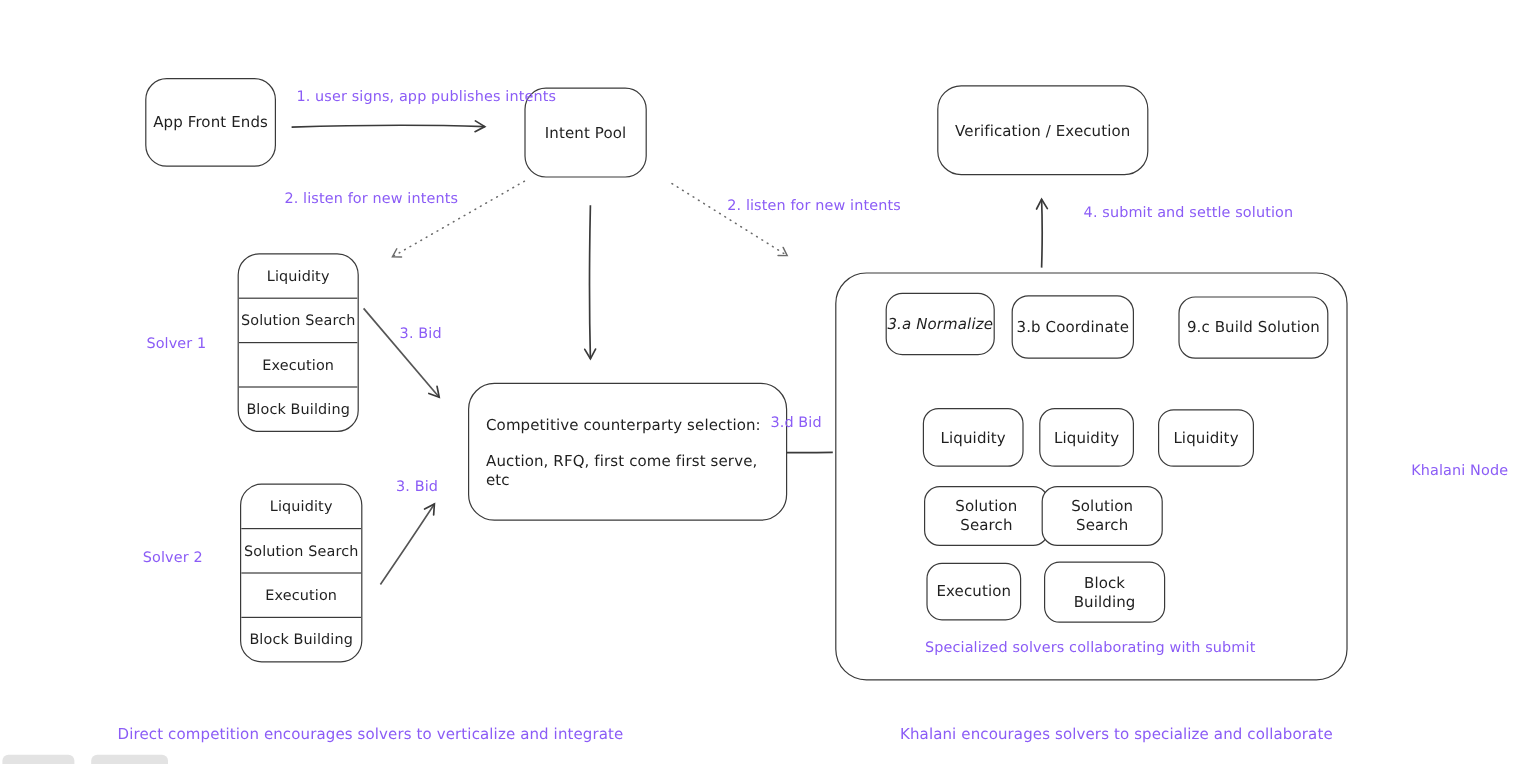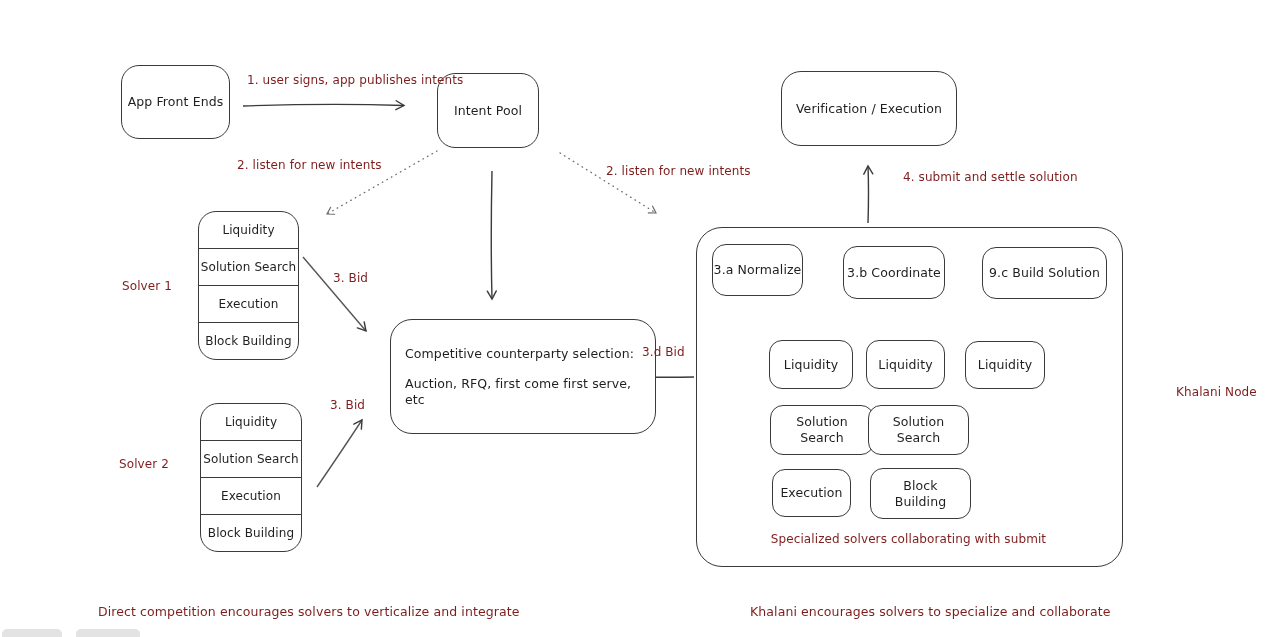--- a/index.html
+++ b/index.html
@@ -9,21 +9,21 @@
   }
   #arrows{position:absolute;left:0;top:0;z-index:0;}
   .box{
     position:absolute;z-index:1;background:#ffffff;
     border:1.6px solid #3a3a3a;border-radius:16px;
     display:flex;align-items:center;justify-content:center;text-align:center;
     font-size:12.5px;line-height:1.25;letter-spacing:.1px;
   }
   .lbl{
     position:absolute;z-index:2;white-space:nowrap;
-    font-size:12px;letter-spacing:.1px;color:#7f1d1d;
+    font-size:12px;letter-spacing:.1px;color:#8b5cf6;
   }
   .stack{
     position:absolute;z-index:1;background:#ffffff;
     border:1.6px solid #3a3a3a;border-radius:18px;
     display:flex;flex-direction:column;overflow:hidden;
   }
   .stack .sec{
     flex:1;display:flex;align-items:center;justify-content:center;
     font-size:12px;letter-spacing:.1px;
   }
@@ -104,21 +104,21 @@
   </div>
 
   <div class="box bigbox-lines" style="left:390px;top:319px;width:236px;height:113px;border-radius:22px;">
     <span>Competitive counterparty selection:</span>
     <span>Auction, RFQ, first come first serve, etc</span>
   </div>
 
   <div class="box" style="left:696px;top:227px;width:425px;height:338px;border-radius:26px;"></div>
   <div class="lbl" style="left:1176px;top:385px;">Khalani Node</div>
 
-  <div class="box" style="left:712px;top:244px;width:89px;height:50px;border-radius:14px;">
+  <div class="box" style="left:738px;top:244px;width:89px;height:50px;border-radius:14px;font-style:italic;">
     <span>3.a Normalize</span>
   </div>
   <div class="box" style="left:843px;top:246px;width:100px;height:51px;border-radius:14px;">
     <span>3.b Coordinate</span>
   </div>
   <div class="box" style="left:982px;top:247px;width:123px;height:50px;border-radius:14px;">
     <span>9.c Build Solution</span>
   </div>
 
   <div class="box" style="left:769px;top:340px;width:82px;height:47px;border-radius:13px;">

